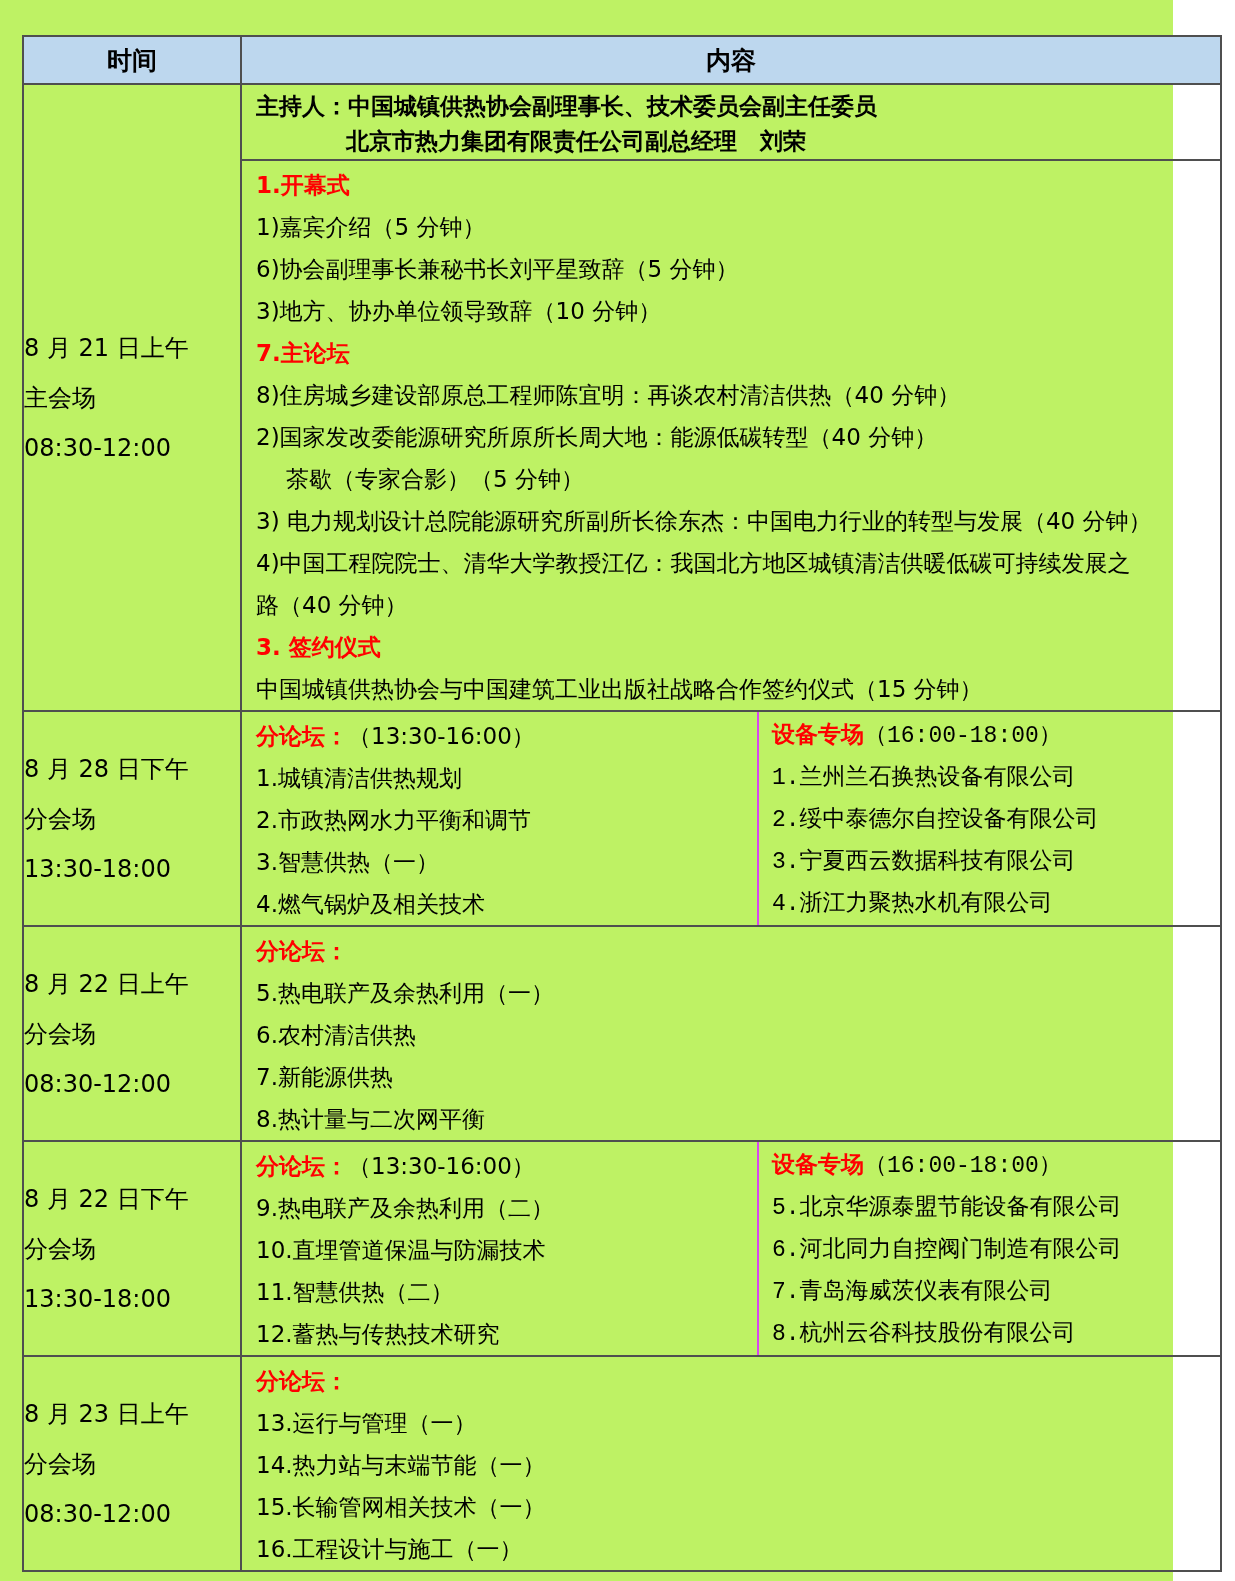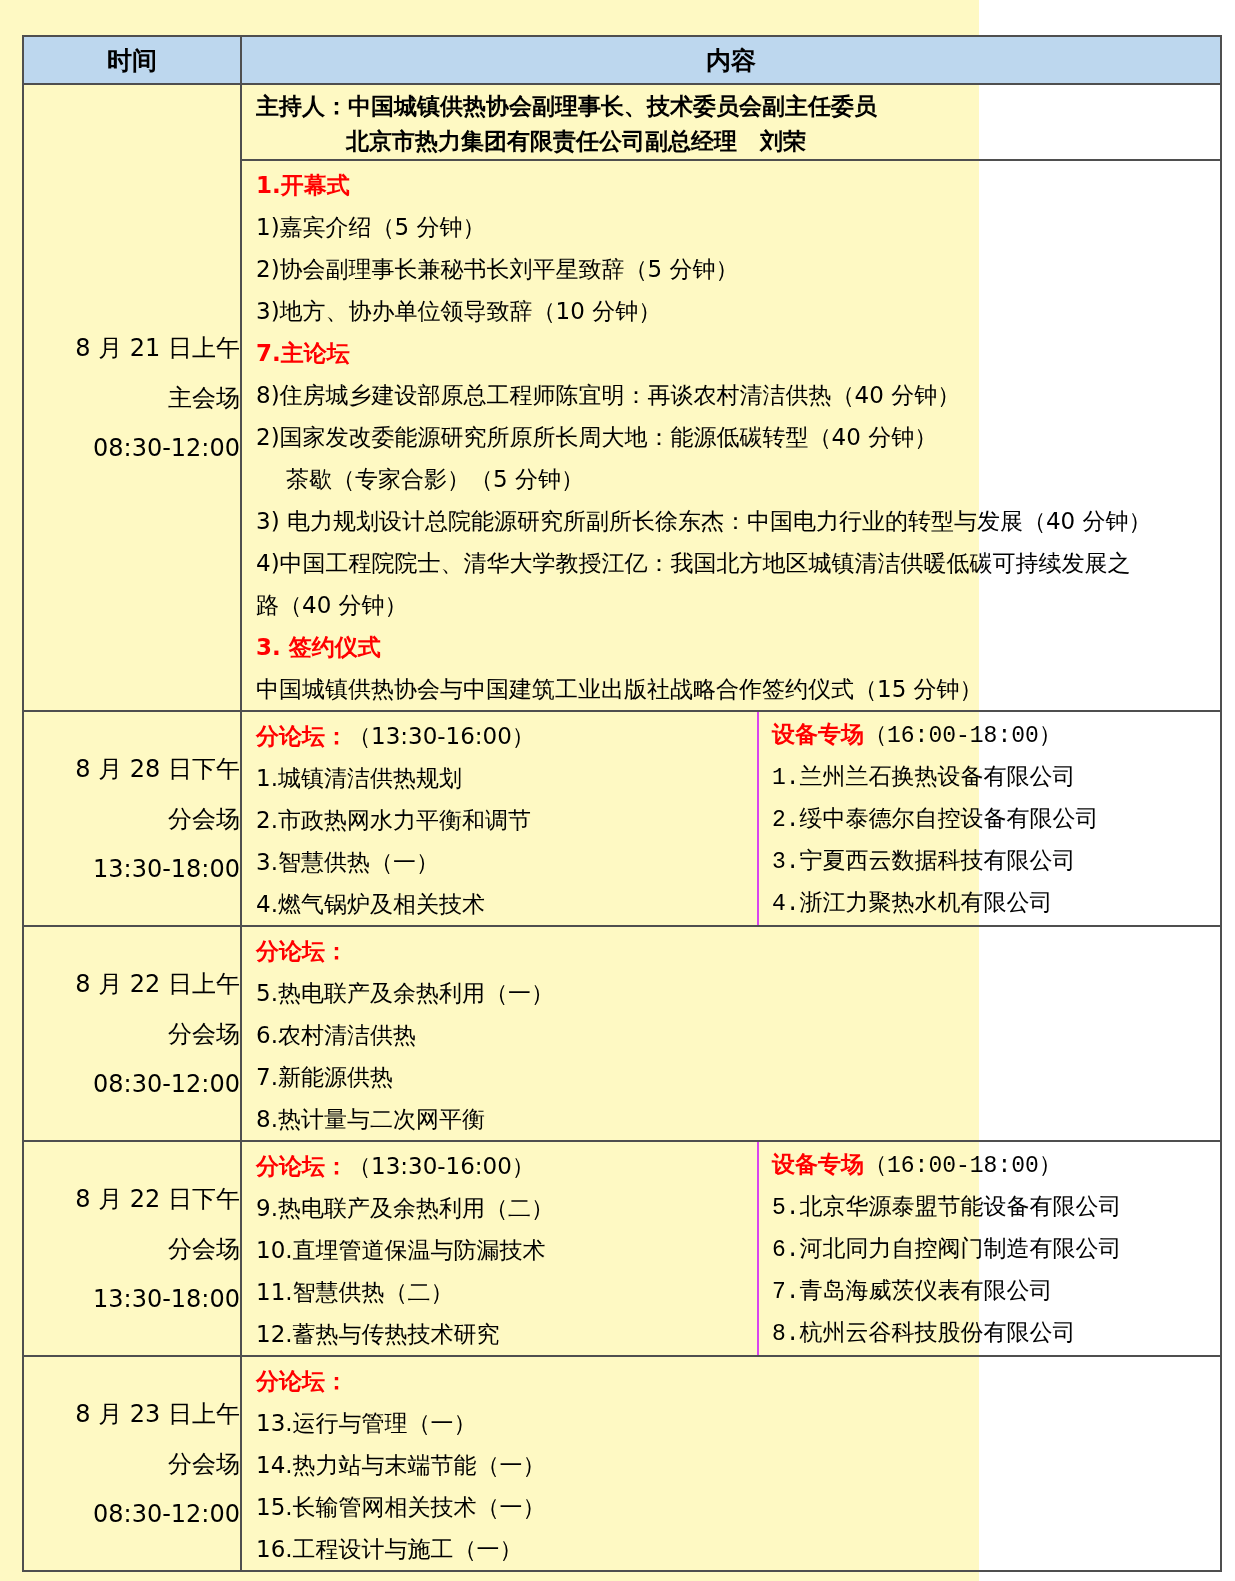--- a/index.html
+++ b/index.html
@@ -2,21 +2,21 @@
 <html><head>
 <meta charset="utf-8">
 <style>
   html,body{margin:0;padding:0;background:#ffffff;}
   body{
     width:1235px;height:1581px;
     font-family:"DejaVu Sans","Liberation Sans",sans-serif;
     color:#000;
     overflow:hidden;
   }
-  .page{position:relative;width:979px;height:1581px;background:#fef9c3;}
+  .page{position:relative;width:1173px;height:1581px;background:#bef264;}
 
   table.schedule{
     position:absolute;left:22px;top:35px;
     width:1198px;
     border-collapse:collapse;
     table-layout:fixed;
   }
   col.c-time{width:218px;}
   col.c-content{width:980px;}
   th,td{border:2px solid #4f4f4f;padding:0;vertical-align:top;}
@@ -29,21 +29,21 @@
   }
 
   
   #table-body tr:nth-child(1)>td{height:624px;}
   #table-body tr:nth-child(2)>td{height:208px;}
   #table-body tr:nth-child(3)>td{height:204px;}
   #table-body tr:nth-child(4)>td{height:206px;}
   #table-body tr:nth-child(5)>td{height:203px;}
 
   td.time-cell{
-    text-align:right;vertical-align:middle;
+    text-align:left;vertical-align:middle;
     font-size:24px;
   }
   .time-line{line-height:50px;}
 
   td.content-cell{font-size:23px;height:100%;}
 
   
   .host-block{
     box-sizing:border-box;
     height:76px;
@@ -92,21 +92,21 @@
             <div class="time-line">08:30-12:00</div>
           </td>
           <td class="content-cell">
             <div class="host-block">
               <div class="host-line">主持人：中国城镇供热协会副理事长、技术委员会副主任委员</div>
               <div class="host-line host-line2">北京市热力集团有限责任公司副总经理　刘荣</div>
             </div>
             <div class="body-block">
               <div class="line red">1.开幕式</div>
               <div class="line">1)嘉宾介绍（5 分钟）</div>
-              <div class="line">2)协会副理事长兼秘书长刘平星致辞（5 分钟）</div>
+              <div class="line">6)协会副理事长兼秘书长刘平星致辞（5 分钟）</div>
               <div class="line">3)地方、协办单位领导致辞（10 分钟）</div>
               <div class="line red">7.主论坛</div>
               <div class="line">8)住房城乡建设部原总工程师陈宜明：再谈农村清洁供热（40 分钟）</div>
               <div class="line">2)国家发改委能源研究所原所长周大地：能源低碳转型（40 分钟）</div>
               <div class="line indent">茶歇（专家合影）（5 分钟）</div>
               <div class="line">3) 电力规划设计总院能源研究所副所长徐东杰：中国电力行业的转型与发展（40 分钟）</div>
               <div class="line">4)中国工程院院士、清华大学教授江亿：我国北方地区城镇清洁供暖低碳可持续发展之</div>
               <div class="line">路（40 分钟）</div>
               <div class="line red">3. 签约仪式</div>
               <div class="line">中国城镇供热协会与中国建筑工业出版社战略合作签约仪式（15 分钟）</div>

